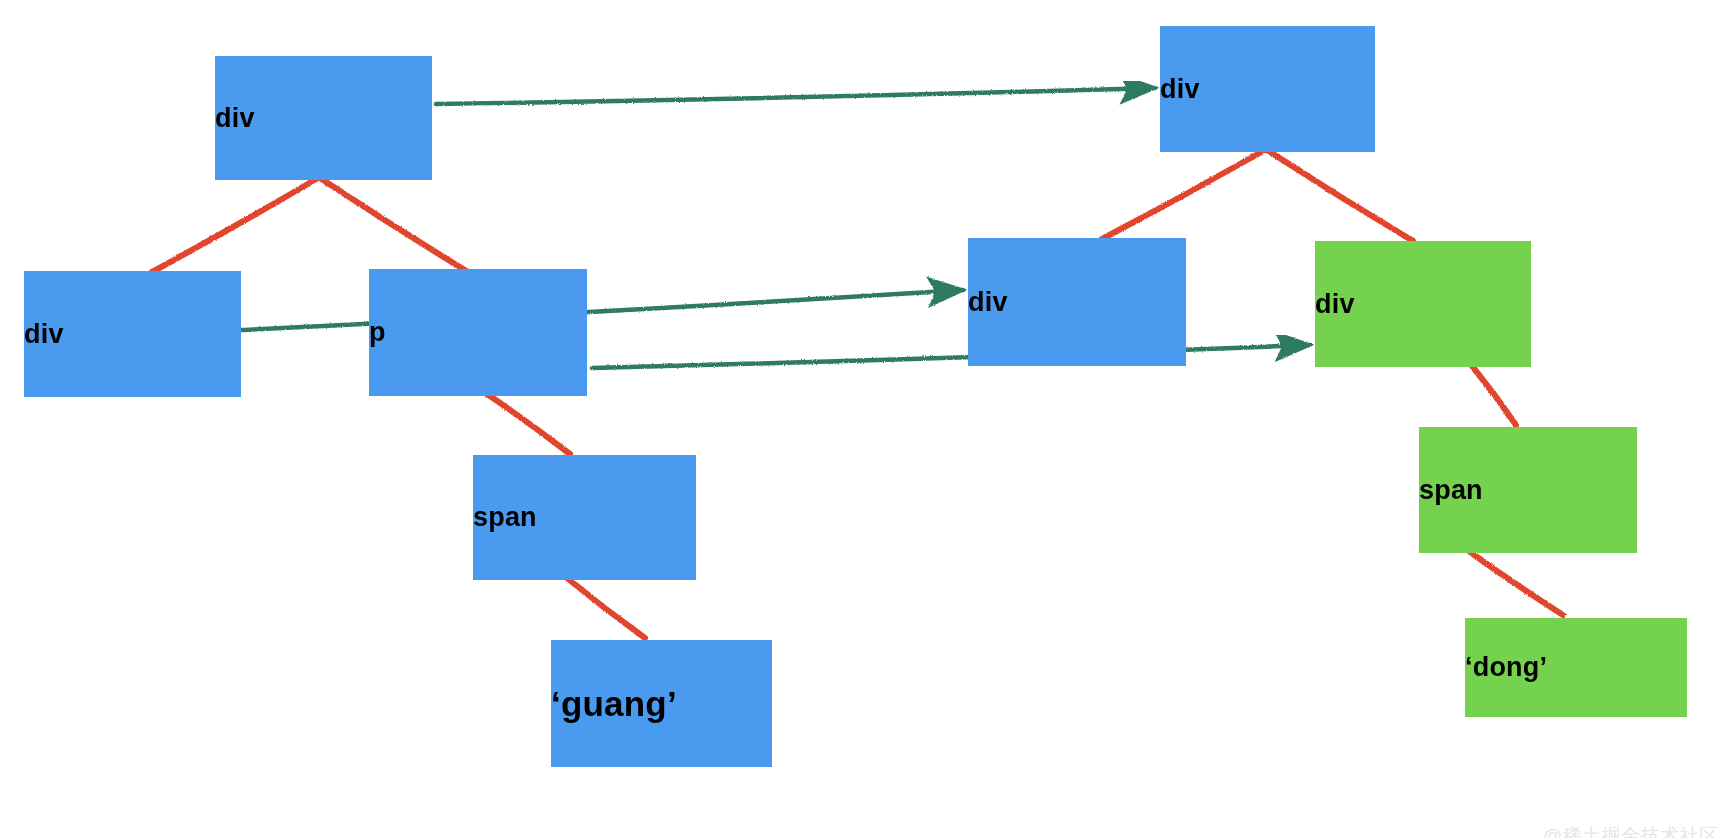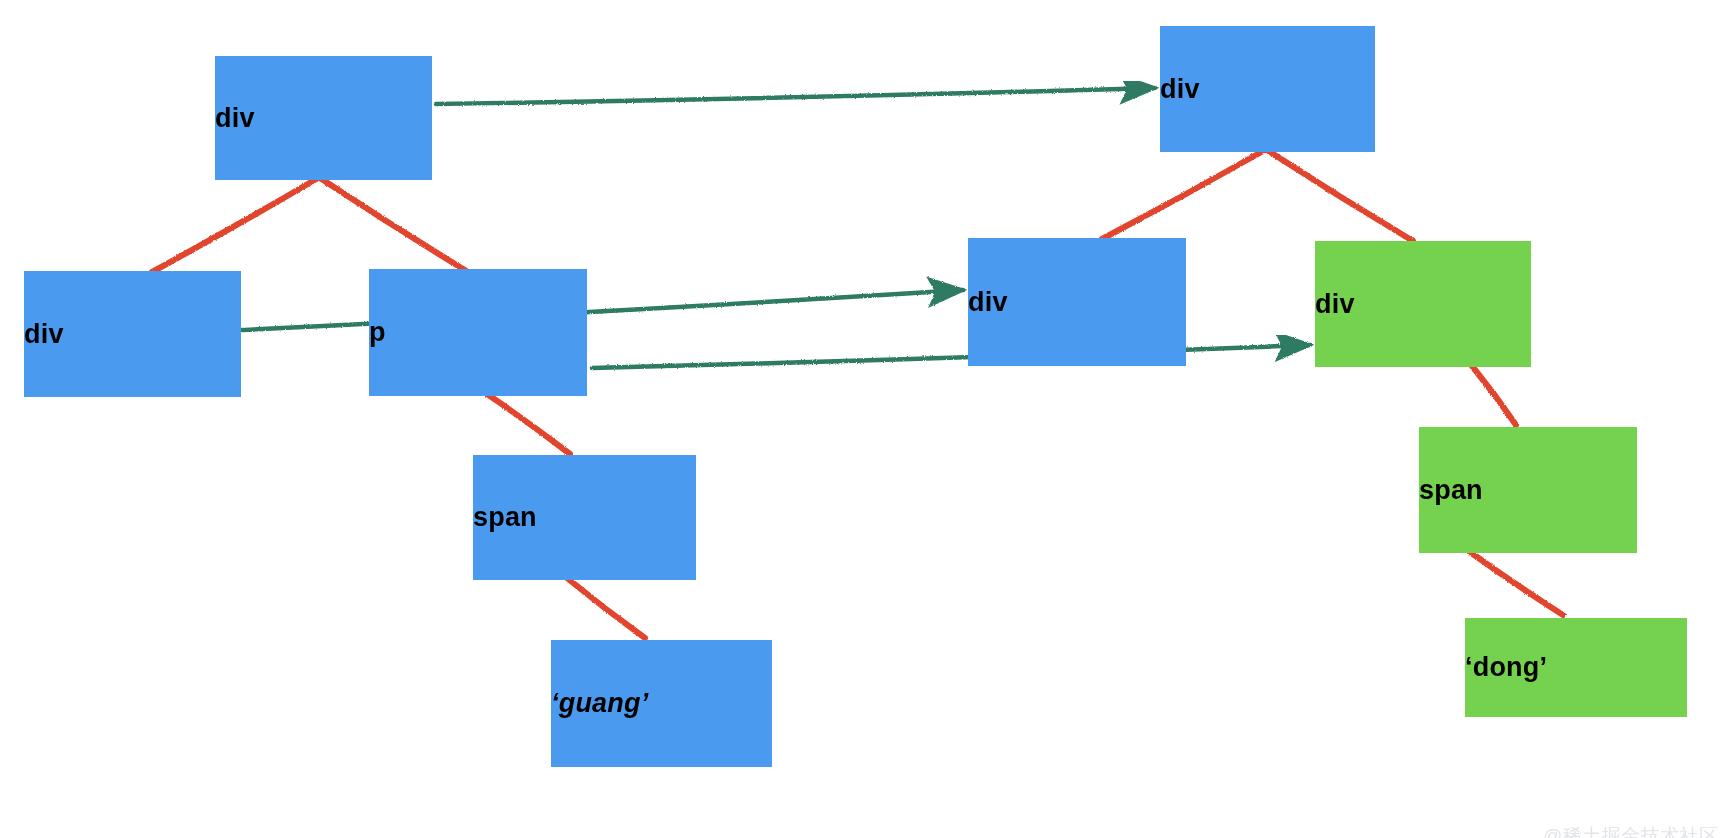--- a/index.html
+++ b/index.html
@@ -91,21 +91,21 @@
       <div class="node node-blue" style="left: 24px; top: 271px; width: 217px; height: 126px;">
         <span class="node-label" style="font-size: 27px;">div</span>
       </div>
       <div class="node node-blue" style="left: 369px; top: 269px; width: 218px; height: 127px;">
         <span class="node-label" style="font-size: 27px;">p</span>
       </div>
       <div class="node node-blue" style="left: 473px; top: 455px; width: 223px; height: 125px;">
         <span class="node-label" style="font-size: 27px;">span</span>
       </div>
       <div class="node node-blue" style="left: 551px; top: 640px; width: 221px; height: 127px;">
-        <span class="node-label" style="font-size: 27px; font-style: italic;">‘guang’</span>
+        <span class="node-label" style="font-size: 35px;">‘guang’</span>
       </div>
       <div class="node node-blue" style="left: 1160px; top: 26px; width: 215px; height: 126px;">
         <span class="node-label" style="font-size: 27px;">div</span>
       </div>
       <div class="node node-blue" style="left: 968px; top: 238px; width: 218px; height: 128px;">
         <span class="node-label" style="font-size: 27px;">div</span>
       </div>
       <div class="node node-green" style="left: 1315px; top: 241px; width: 216px; height: 126px;">
         <span class="node-label" style="font-size: 27px;">div</span>
       </div>

